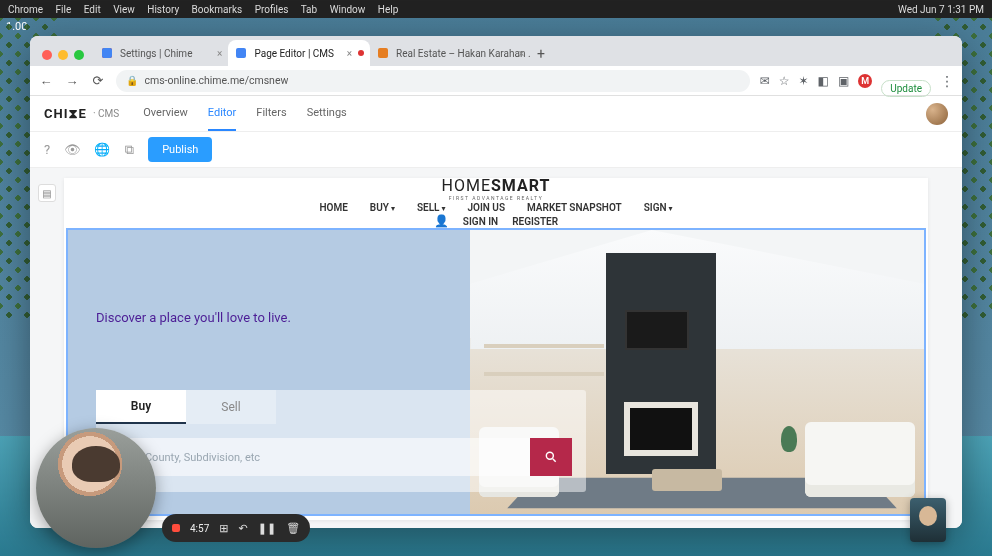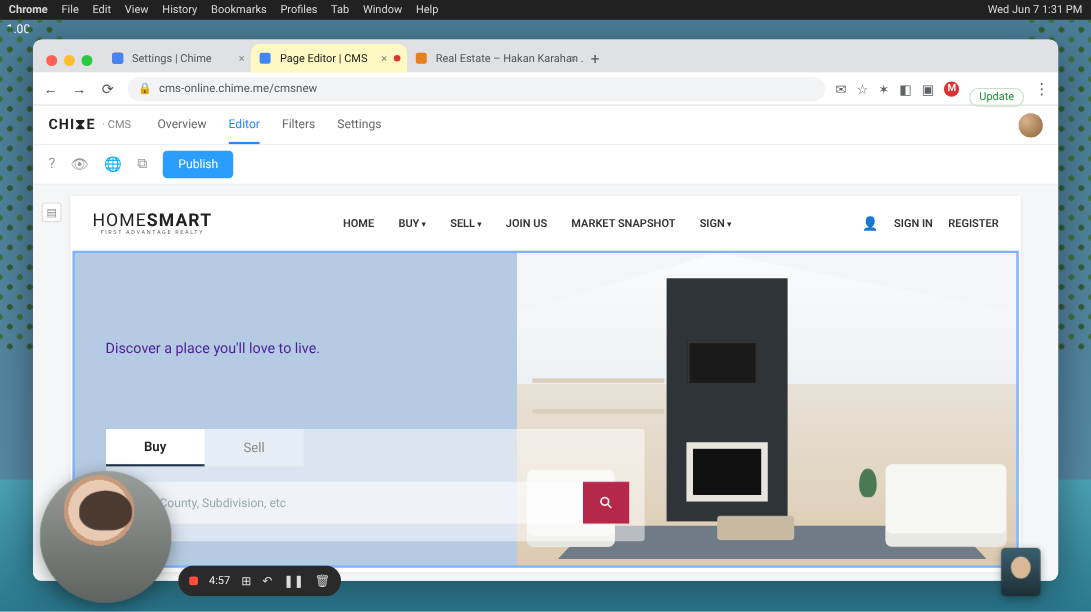--- a/index.html
+++ b/index.html
@@ -13,21 +13,21 @@
     height: 18px;
     background: #222;
     color: #ddd;
     display: flex;
     align-items: center;
     font-size: 10px;
     padding: 0 8px;
     justify-content: space-between;
   }
   .menubar-left span { margin-right: 10px; }
-  .menubar-left span:first-child { font-weight: 700; margin-top: 40px; }
+  .menubar-left span:first-child { font-weight: 400; margin-top: 40px; }
   .menubar-right span { margin-left: 20px; }
   .below-menubar {
     color: #fff;
     font-size: 11px;
     padding: 2px 6px;
   }
   
   .chrome-window {
     position: absolute;
     top: 36px;
@@ -53,21 +53,21 @@
   .dot.red { background:#ff5f57; } .dot.yellow{background:#febc2e;} .dot.green{background:#28c840;}
   .tab {
     height: 26px;
     padding: 0 36px 0 26px;
     display: flex; align-items: center;
     font-size: 10px; color:#555;
     border-top-left-radius: 8px; border-top-right-radius: 8px;
     position: relative;
     max-width: 160px; white-space: nowrap; overflow: hidden; text-overflow: ellipsis;
   }
-  .tab.active { background:#fef9c3; color:#222; }
+  .tab.active { background:#ffffff; color:#222; }
   .tab .favicon { position:absolute; left:8px; width:10px; height:10px; border-radius:2px; }
   .tab .fav-red { background:#d33; }
   .tab .fav-blue { background:#4285f4; }
   .tab .fav-orange { background:#e67e22; }
   .tab .close-x { position:absolute; right:6px; font-size:10px; color:#888; }
   .mod-dot { position:absolute; right:6px; width:6px; height:6px; background:#d33; border-radius:50%; top:10px; }
   .newtab { width:22px; text-align:center; color:#555; font-size:14px; padding-bottom:4px; }
   .addr-bar {
     height: 30px; background:#fff; border-bottom:1px solid #e0e0e0;
     display:flex; align-items:center; padding: 0 8px; gap:10px;
@@ -127,20 +127,21 @@
   .page-rail .railbtn { width:18px;height:18px;border:1px solid #ddd;background:#fff;border-radius:3px;display:flex;align-items:center;justify-content:center;font-size:10px;color:#888;}
   .site-page {
     background:#fff; height:100%;
     position:relative;
     box-shadow: 0 1px 4px rgba(0,0,0,0.08);
   }
   
   .site-header {
     height:50px; display:flex; align-items:center; justify-content:space-between;
     padding:0 20px;
+    flex-direction:column;
   }
   .site-logo {
     font-family: "Times New Roman", serif;
     font-size:16px; letter-spacing:1px; color:#222;
     display:flex; flex-direction:column; align-items:center; line-height:1;
   }
   .site-logo .sub { font-size:5px; letter-spacing:1.5px; color:#666; margin-top:2px;}
   .site-nav { display:flex; align-items:center; gap:22px; font-size:10px; font-weight:600; color:#333; }
   .site-nav .caret::after { content:" \25BE"; font-size:8px; font-weight:400; }
   .site-auth { display:flex; align-items:center; gap:14px; font-size:10px; font-weight:600; color:#333;}

